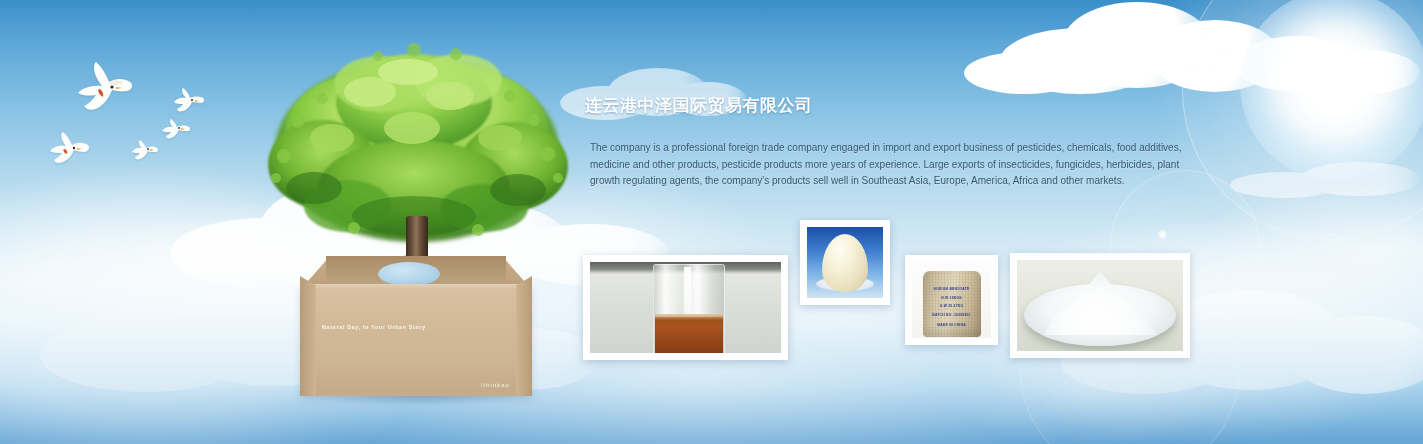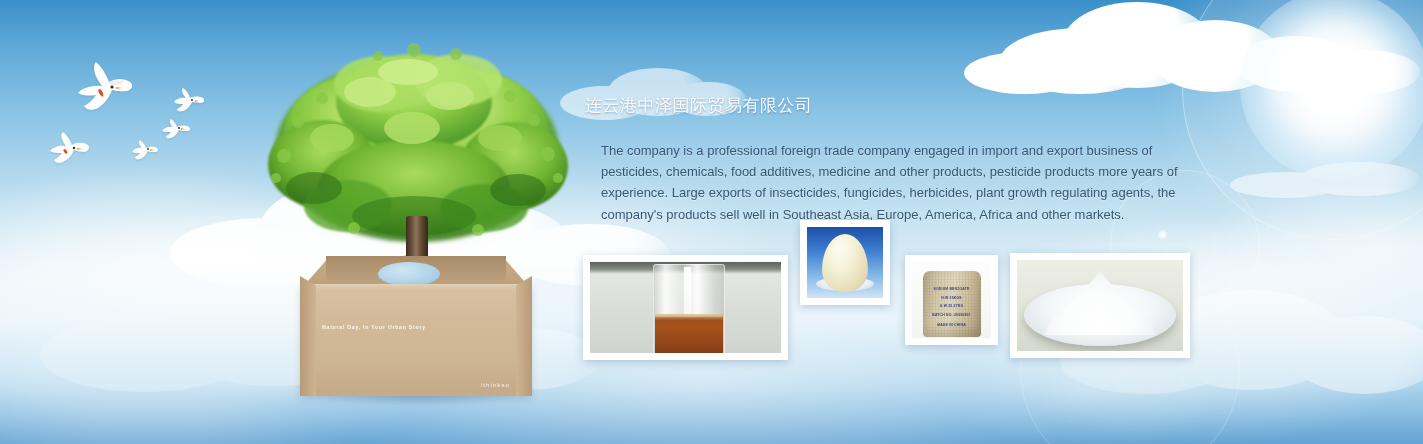--- a/index.html
+++ b/index.html
@@ -196,42 +196,42 @@
     position:absolute; right:22px; bottom:8px;
     font-size:6px; letter-spacing:1.1px;
     color:#fbf7f1; opacity:.92; white-space:nowrap;
     z-index:7;
   }
 
   
   .text-block { position:absolute; left:585px; top:96px; width:620px; z-index:20; }
 
   .company-name {
-    font-size:17px; font-weight:normal; color:#ffffff;
+    font-size:17px; font-weight:bold; color:#ffffff;
     letter-spacing:.5px; line-height:1.2;
     text-shadow: 0 1px 2px rgba(40,85,130,.45);
     margin:0 0 24px 0;
   }
 
   .headline {
     font-size:34px; font-weight:bold; color:#e30613;
     letter-spacing:1px; line-height:1.05; white-space:nowrap;
     margin:0 0 14px 0;
     -webkit-text-stroke: 0.9px #ffffff;
     paint-order: stroke fill;
     text-shadow:
        1px 0 0 #ffffff, -1px 0 0 #ffffff,
        0 1px 0 #ffffff,  0 -1px 0 #ffffff,
        1px 1px 0 #ffffff, -1px -1px 0 #ffffff,
        2px 3px 3px rgba(40,80,120,.30);
   }
 
   .blurb {
-    font-size:13px; line-height:1.62; color:#31506b;
-    width:600px; margin:16px; opacity:.95;
+    font-size:10px; line-height:1.62; color:#31506b;
+    width:600px; margin:5px; opacity:.95;
     text-shadow: 0 1px 1px rgba(255,255,255,.35);
   }
 
   
   .photo {
     position:absolute; z-index:22;
     background:#ffffff;
     box-shadow: 0 2px 8px rgba(50,95,140,.28);
   }
   .photo .inner { position:absolute; inset:7px; overflow:hidden; }

